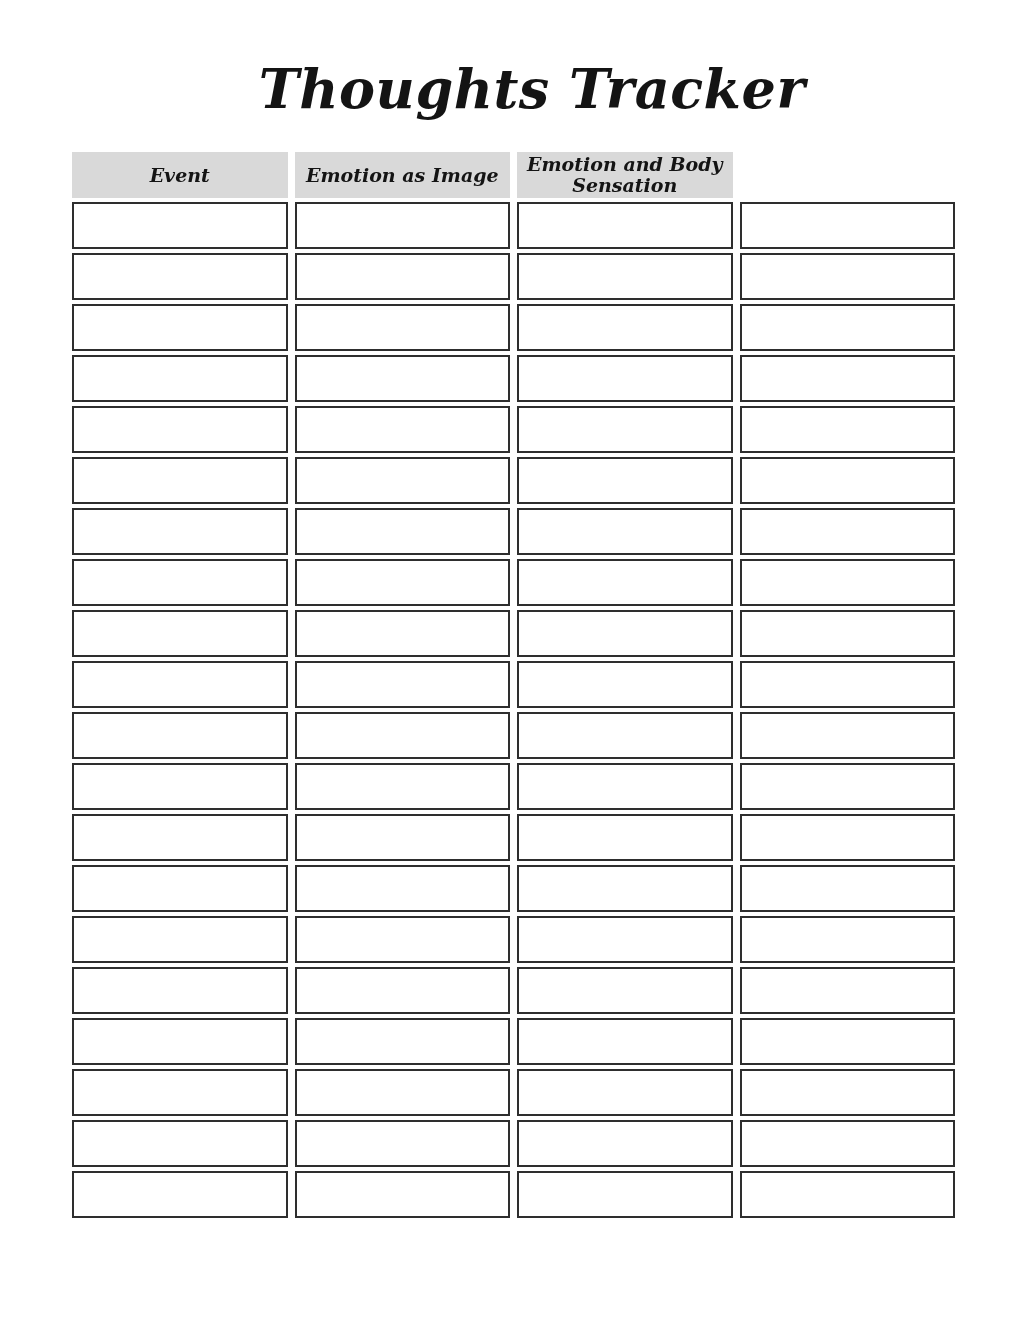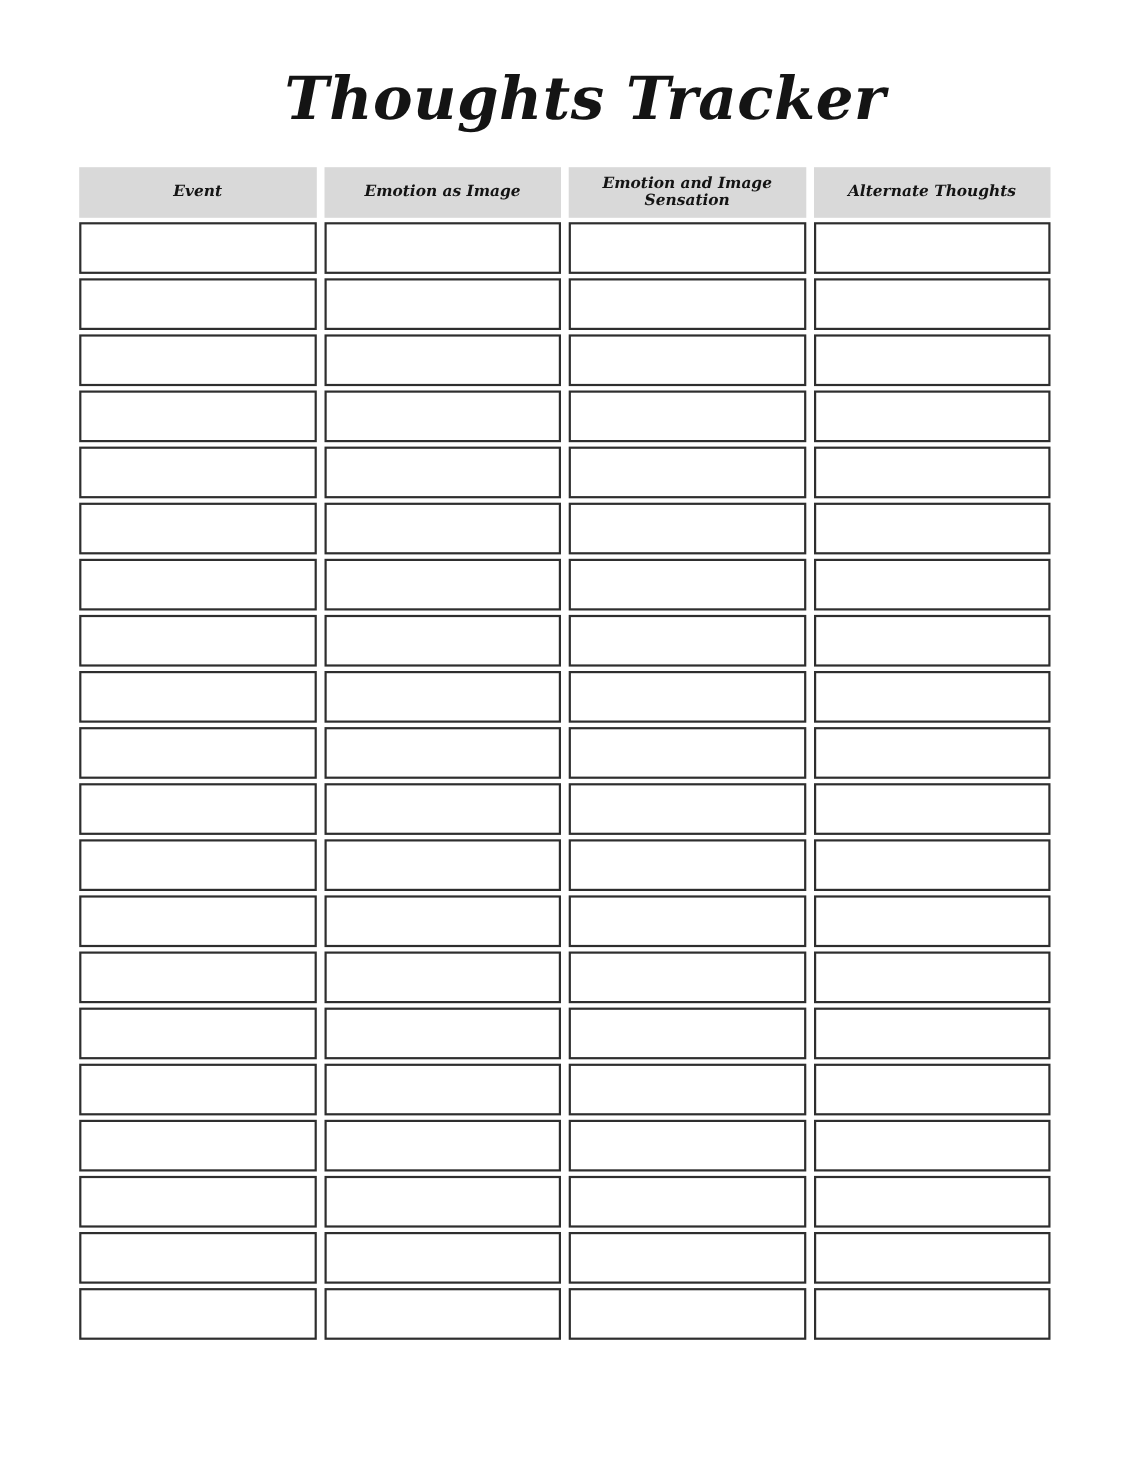--- a/index.html
+++ b/index.html
@@ -45,21 +45,21 @@
 
   .hcell {
     height: 46px;
     background: var(--header-bg, #d9d9d9);
     display: flex;
     align-items: center;
     justify-content: center;
     text-align: center;
     font-weight: bold;
     font-style: italic;
-    font-size: 14px;
+    font-size: 19px;
     line-height: 1.1;
     padding: 0 10px;
     color: var(--text, #141414);
   }
 
   .cell {
     height: 47px;
     background: var(--cell-bg, #ffffff);
     border: 2px solid var(--cell-border, #2e2e2e);
   }
@@ -69,22 +69,21 @@
 
 <div class="page">
 
   <h1 class="title">Thoughts Tracker</h1>
 
   <div class="tracker-table">
 
     <div class="t-row header-row">
       <div class="hcell">Event</div>
       <div class="hcell">Emotion as Image</div>
-      <div class="hcell">Emotion and Image Sensation</div>
-      <div class="hcell">Alternate Thoughts</div>
+      <div class="hcell">Emotion and Body Sensation</div>
     </div>
 
     <div id="table-body">
   <div class="t-row body-row">
     <div class="cell"></div>
     <div class="cell"></div>
     <div class="cell"></div>
     <div class="cell"></div>
   </div>
 

